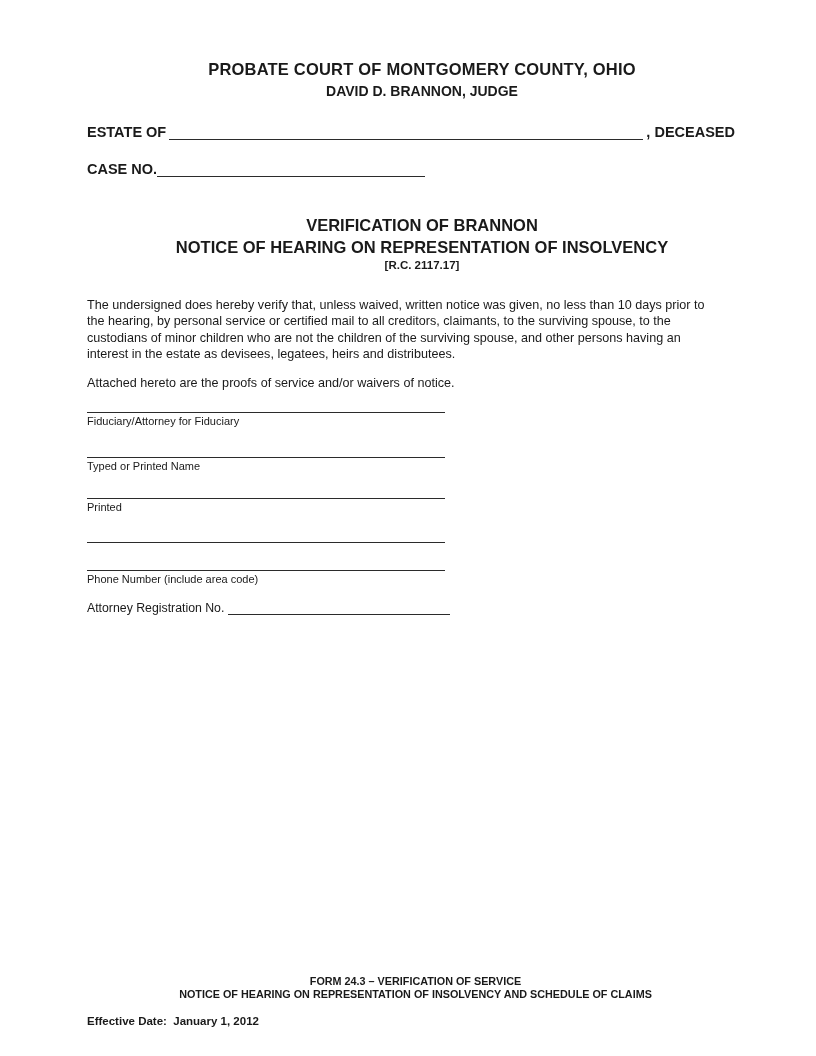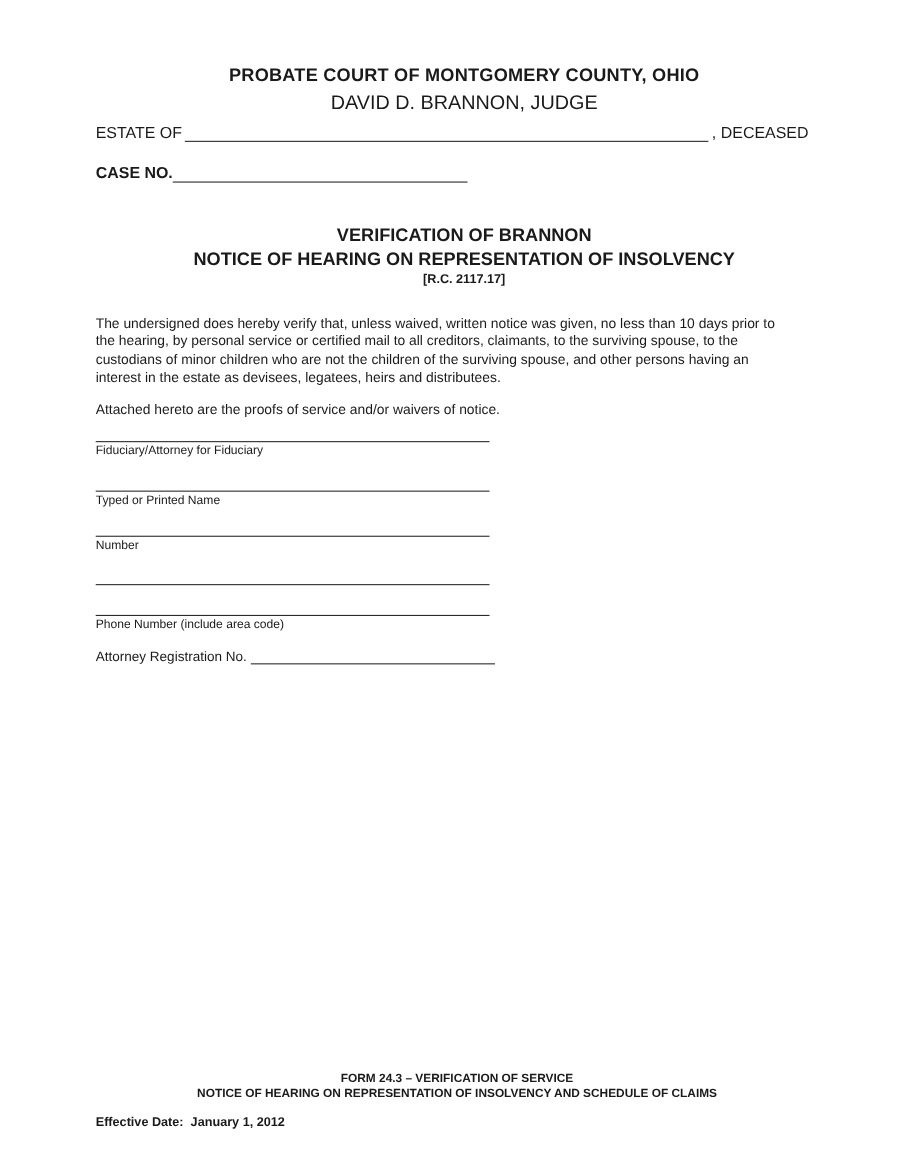--- a/index.html
+++ b/index.html
@@ -17,27 +17,27 @@
   .content {
     position: absolute;
     left: 87px;
     right: 59px;
     top: 0;
   }
 
   
   .court-header { margin-top: 60px; text-align: center; }
   .court-title { font-size: 16.5px; font-weight: bold; letter-spacing: 0.2px; }
-  .judge-line  { font-size: 18px; font-weight: normal; margin-top: 4px; }
+  .judge-line  { font-size: 14px; font-weight: bold; margin-top: 4px; }
 
   
   .estate-row {
     display: flex; align-items: baseline;
-    font-size: 14.5px; font-weight: normal;
-    margin-top: 9px; margin-right: 22px;
+    font-size: 14.5px; font-weight: bold;
+    margin-top: 25px; margin-right: 22px;
     white-space: nowrap;
     text-align: center;
   }
   .case-row {
     display: flex; align-items: baseline;
     font-size: 14.5px; font-weight: bold;
     margin-top: 21px;
     white-space: nowrap;
   }
   .fill-line {
@@ -128,21 +128,21 @@
 
     <div class="sig-block">
 
       <div class="sig-line m-first"></div>
       <div class="sig-label">Fiduciary/Attorney for Fiduciary</div>
 
       <div class="sig-line m2"></div>
       <div class="sig-label">Typed or Printed Name</div>
 
       <div class="sig-line m3"></div>
-      <div class="sig-label">Number</div>
+      <div class="sig-label">Printed</div>
 
       <div class="sig-line m4"></div>
 
       <div class="sig-line m5"></div>
       <div class="sig-label">Phone Number (include area code)</div>
 
       <div class="attorney-row">
         <span>Attorney Registration No.</span>
         <span class="fill-line"></span>
       </div>

